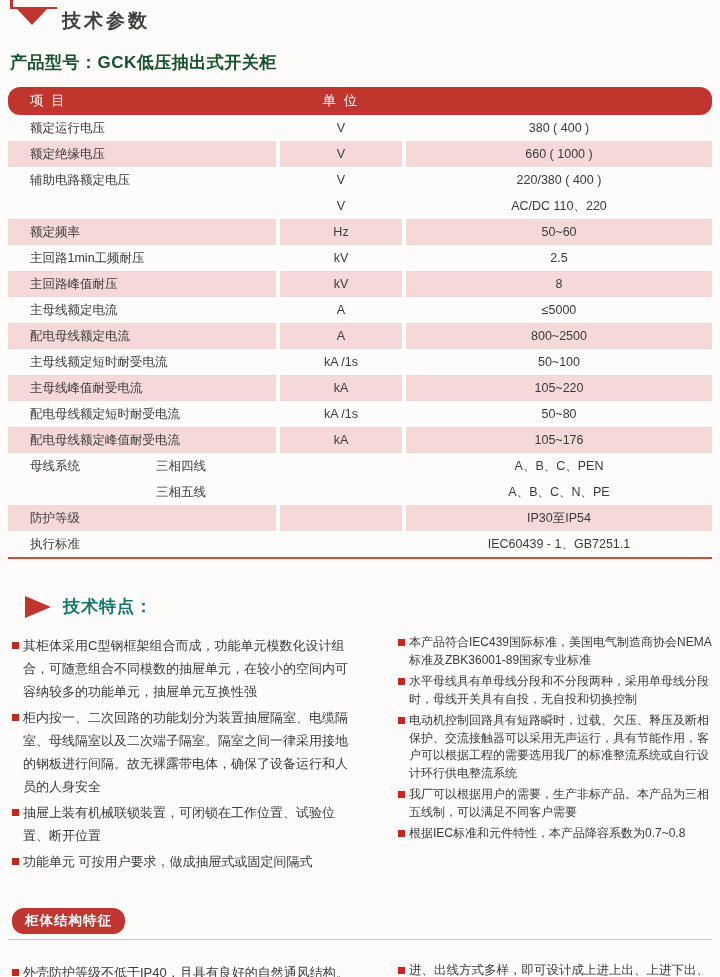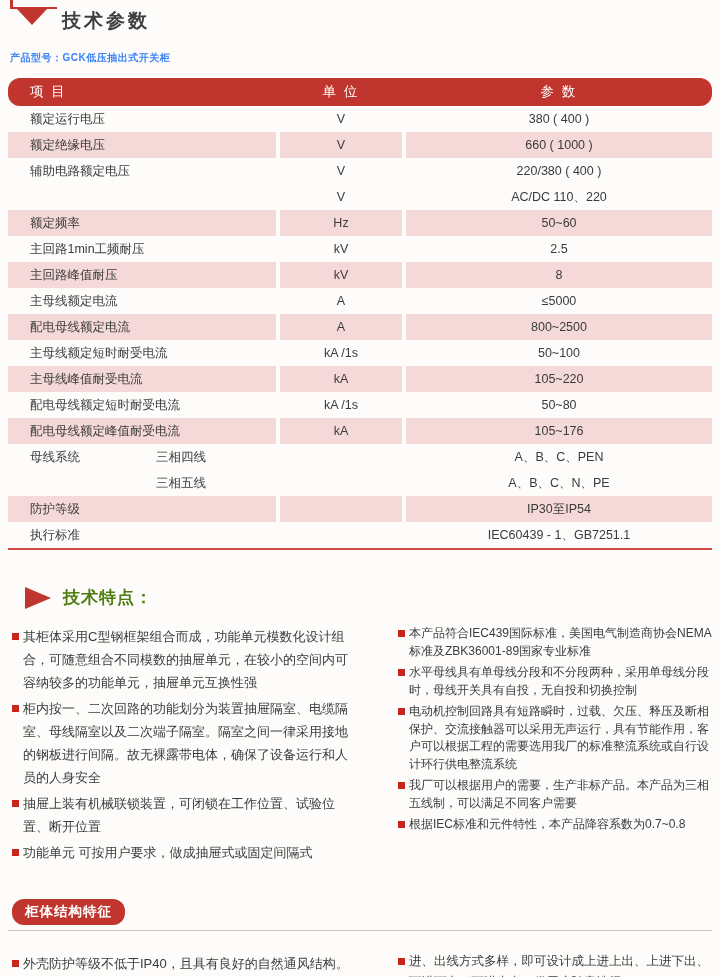--- a/index.html
+++ b/index.html
@@ -22,21 +22,21 @@
     position:absolute; left:17px; top:9px; width:0; height:0;
     border-left:15px solid transparent; border-right:15px solid transparent;
     border-top:16px solid #c0362f;
   }
   .page-title {
     padding:8px 11px 0 62px;
     font-size:19px; font-weight:700; letter-spacing:3px; color:#3f3f3f;
   }
   .product-model {
     margin:17px 0 0 10px;
-    font-size:10px; font-weight:700; color:#3b82f6; letter-spacing:0.5px;
+    font-size:17px; font-weight:700; color:#14532d; letter-spacing:0.5px;
   }
 
   
   .param-table { margin:13px 8px 0 8px; border-bottom:2px solid #d24a41; }
   .trow {
     display:grid;
     grid-template-columns:268px 122px 1fr;
     column-gap:4px;
     align-items:center;
     height:26px;
@@ -52,21 +52,21 @@
   .sub-label { position:absolute; left:148px; top:50%; transform:translateY(-50%); }
 
   
   .features { margin-top:36px; }
   .sec-head { display:flex; align-items:center; margin-left:25px; }
   .sec-tri {
     width:0; height:0; flex:none;
     border-top:11px solid transparent; border-bottom:11px solid transparent;
     border-left:26px solid #c0362f;
   }
-  .sec-title { margin-left:12px; font-size:17px; font-weight:700; color:#4d7c0f; letter-spacing:1px; }
+  .sec-title { margin-left:12px; font-size:17px; font-weight:700; color:#0f766e; letter-spacing:1px; }
 
   .two-col { display:grid; grid-template-columns:345px 314px; column-gap:41px; padding-left:12px; margin-top:16px; }
   ul.bullets { list-style:none; }
   ul.bullets li { display:flex; align-items:flex-start; }
   .sq { flex:none; width:7px; height:7px; background:#c8251d; display:inline-block; margin-right:4px; }
   .col-left li { font-size:13px; line-height:23px; margin-bottom:3px; }
   .col-left .sq { margin-top:8px; }
   .col-right li { font-size:12px; line-height:17.5px; margin-bottom:4px; }
   .col-right .sq { margin-top:5px; }
 
@@ -94,21 +94,20 @@
   <div class="top-deco-hline"></div>
   <div class="top-deco-tri"></div>
   <h1 class="page-title">技术参数</h1>
 
   <div class="product-model">产品型号：GCK低压抽出式开关柜</div>
 
   <div class="param-table">
     <div class="trow thead">
       <div class="c-item">项 目</div>
       <div class="c-unit">单 位</div>
-      <div class="c-val">参 数</div>
     </div>
     <div>
 
         <div class="trow">
           <div class="c-item">
             <span>额定运行电压</span>
             <span class="sub-label"></span>
           </div>
           <div class="c-unit">V</div>
           <div class="c-val">380 ( 400 )</div>

